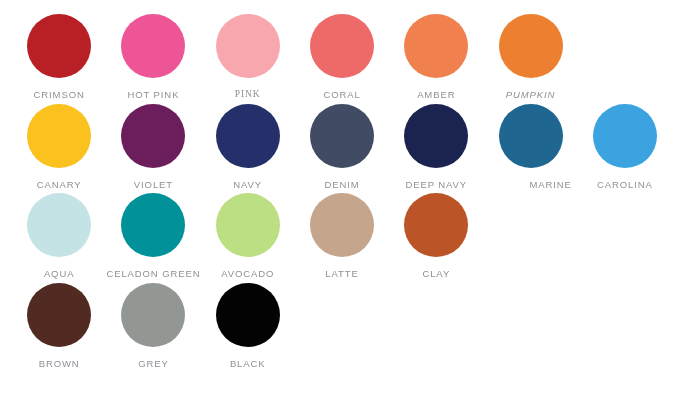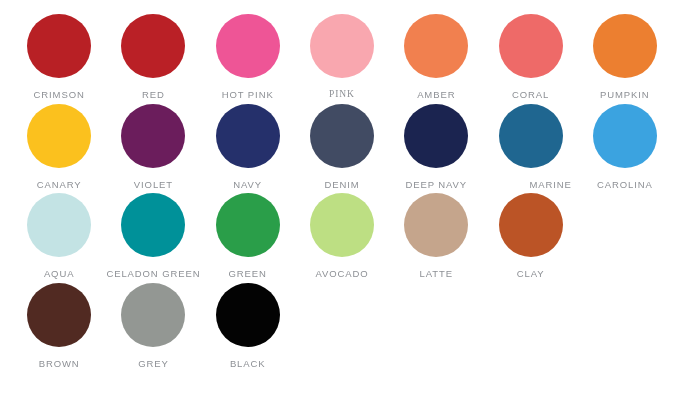--- a/index.html
+++ b/index.html
@@ -61,42 +61,38 @@
 </head>
 <body style="background: rgb(255, 255, 255);">
 
 <div class="palette">
     <div class="swatch-row">
       <div class="swatch">
         <div class="swatch-dot" style="background: rgb(184, 32, 37);"></div>
         <div class="swatch-label" style="color: rgb(141, 144, 149);">CRIMSON</div>
       </div>
       <div class="swatch">
-        <div class="swatch-dot" style="background: rgb(186, 32, 38);"></div>
-        <div class="swatch-label" style="color: rgb(141, 144, 149);">RED</div>
-      </div>
-      <div class="swatch">
         <div class="swatch-dot" style="background: rgb(238, 85, 150);"></div>
         <div class="swatch-label" style="color: rgb(141, 144, 149);">HOT PINK</div>
       </div>
       <div class="swatch">
         <div class="swatch-dot" style="background: rgb(249, 167, 175);"></div>
         <div class="swatch-label" style="color: rgb(141, 144, 149); font-family: Liberation Serif, serif;">PINK</div>
       </div>
       <div class="swatch">
+        <div class="swatch-dot" style="background: rgb(238, 106, 104);"></div>
+        <div class="swatch-label" style="color: rgb(141, 144, 149);">CORAL</div>
+      </div>
+      <div class="swatch">
         <div class="swatch-dot" style="background: rgb(241, 128, 79);"></div>
         <div class="swatch-label" style="color: rgb(141, 144, 149);">AMBER</div>
       </div>
       <div class="swatch">
-        <div class="swatch-dot" style="background: rgb(238, 106, 104);"></div>
-        <div class="swatch-label" style="color: rgb(141, 144, 149);">CORAL</div>
-      </div>
-      <div class="swatch">
         <div class="swatch-dot" style="background: rgb(236, 127, 48);"></div>
-        <div class="swatch-label" style="color: rgb(141, 144, 149);">PUMPKIN</div>
+        <div class="swatch-label" style="color: rgb(141, 144, 149); font-style: italic;">PUMPKIN</div>
       </div>
     </div>
     <div class="swatch-row">
       <div class="swatch">
         <div class="swatch-dot" style="background: rgb(251, 193, 30);"></div>
         <div class="swatch-label" style="color: rgb(141, 144, 149);">CANARY</div>
       </div>
       <div class="swatch">
         <div class="swatch-dot" style="background: rgb(107, 29, 92);"></div>
         <div class="swatch-label" style="color: rgb(141, 144, 149);">VIOLET</div>
@@ -125,24 +121,20 @@
     <div class="swatch-row">
       <div class="swatch">
         <div class="swatch-dot" style="background: rgb(195, 227, 228);"></div>
         <div class="swatch-label" style="color: rgb(141, 144, 149);">AQUA</div>
       </div>
       <div class="swatch">
         <div class="swatch-dot" style="background: rgb(0, 145, 153);"></div>
         <div class="swatch-label" style="color: rgb(141, 144, 149);">CELADON GREEN</div>
       </div>
       <div class="swatch">
-        <div class="swatch-dot" style="background: rgb(42, 158, 73);"></div>
-        <div class="swatch-label" style="color: rgb(141, 144, 149);">GREEN</div>
-      </div>
-      <div class="swatch">
         <div class="swatch-dot" style="background: rgb(189, 223, 131);"></div>
         <div class="swatch-label" style="color: rgb(141, 144, 149);">AVOCADO</div>
       </div>
       <div class="swatch">
         <div class="swatch-dot" style="background: rgb(197, 165, 140);"></div>
         <div class="swatch-label" style="color: rgb(141, 144, 149);">LATTE</div>
       </div>
       <div class="swatch">
         <div class="swatch-dot" style="background: rgb(187, 84, 38);"></div>
         <div class="swatch-label" style="color: rgb(141, 144, 149);">CLAY</div>

